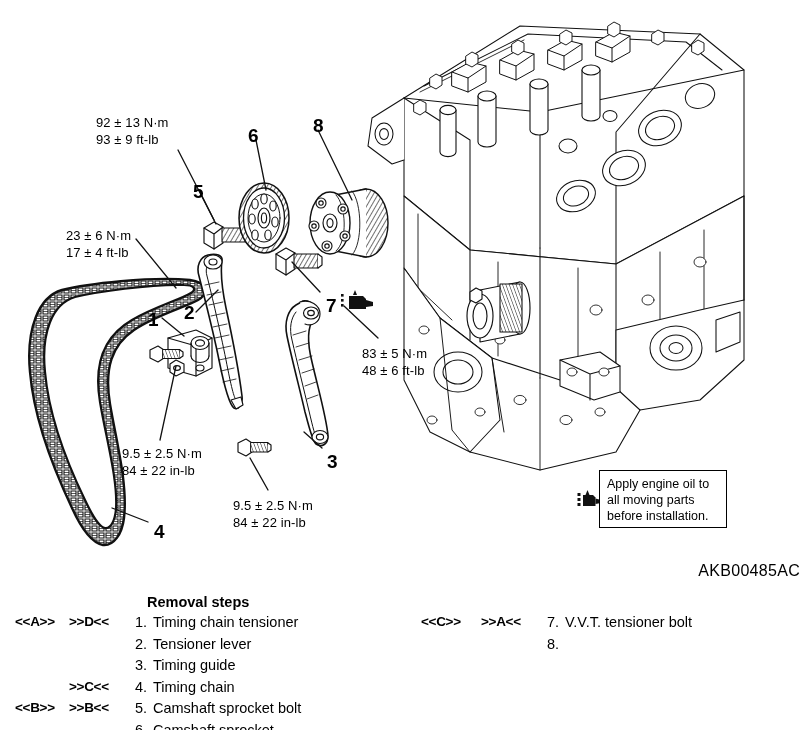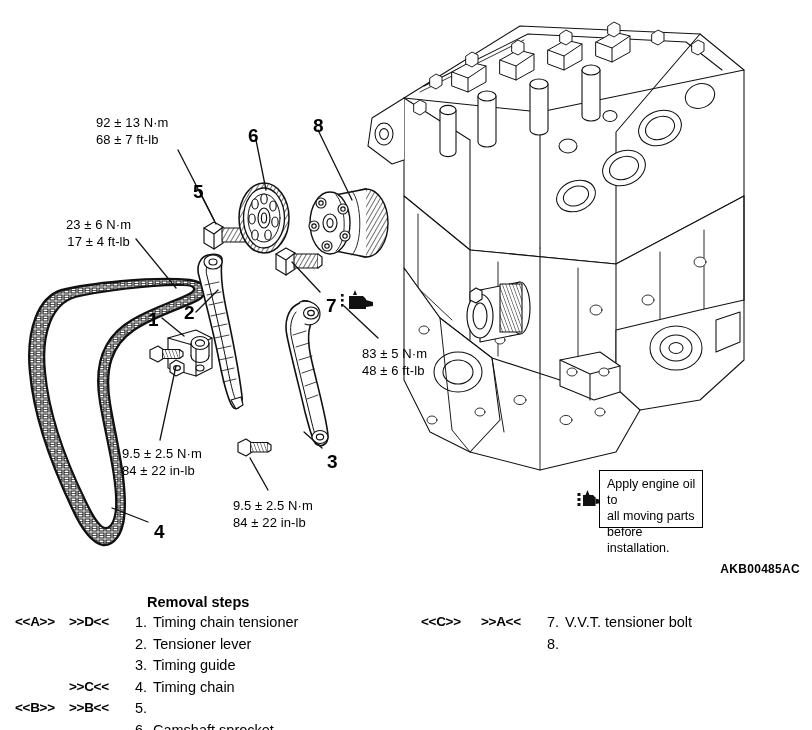--- a/index.html
+++ b/index.html
@@ -45,21 +45,21 @@
     font-size: 19px;
     font-weight: bold;
     line-height: 19px;
   }
 
   
   #note-box {
     position: absolute;
     left: 599px;
     top: 470px;
-    width: 104px;
+    width: 128px;
     height: 58px;
     border: 1.5px solid #000;
     background: #fff;
     box-sizing: border-box;
     padding: 5px 6px 4px 7px;
   }
   #note-box .note-text {
     font-family: "Liberation Sans", sans-serif;
     font-size: 12.5px;
     line-height: 16px;
@@ -72,22 +72,22 @@
     width: 26px;
     height: 22px;
   }
 
   
   #drawing-code {
     position: absolute;
     right: 12px;
     top: 562px;
     font-family: "Liberation Sans", sans-serif;
-    font-size: 12px;
-    font-weight: bold;
+    font-size: 16px;
+    font-weight: normal;
     letter-spacing: 0.3px;
     text-align: right;
   }
 
   
   #legend {
     position: absolute;
     left: 0;
     top: 592px;
     width: 812px;
@@ -508,23 +508,23 @@
         <path d="M268 490 L250 458"></path>
       </g>
 
     </g>
   </svg>
 </div>
 
 <div id="labels-layer">
     <div class="torque-label" style="left: 96px; top: 114px;">
       <div>92 ± 13 N·m</div>
-      <div>68 ± 7 ft-lb</div>
+      <div>93 ± 9 ft-lb</div>
     </div>
-    <div class="torque-label" style="left: 66px; top: 216px; text-align: center;">
+    <div class="torque-label" style="left: 66px; top: 227px;">
       <div>23 ± 6 N·m</div>
       <div>17 ± 4 ft-lb</div>
     </div>
     <div class="torque-label" style="left: 362px; top: 345px;">
       <div>83 ± 5 N·m</div>
       <div>48 ± 6 ft-lb</div>
     </div>
     <div class="torque-label" style="left: 122px; top: 445px;">
       <div>9.5 ± 2.5 N·m</div>
       <div>84 ± 22 in-lb</div>
@@ -588,20 +588,21 @@
         <div class="legend-row">
           <span class="mk-inst"></span>
           <span class="mk-rem">&gt;&gt;C&lt;&lt;</span>
           <span class="step-no">4.</span>
           <span class="step-name">Timing chain</span>
         </div>
         <div class="legend-row">
           <span class="mk-inst">&lt;&lt;B&gt;&gt;</span>
           <span class="mk-rem">&gt;&gt;B&lt;&lt;</span>
           <span class="step-no">5.</span>
+          <span class="step-name">Camshaft sprocket bolt</span>
         </div>
         <div class="legend-row">
           <span class="mk-inst"></span>
           <span class="mk-rem"></span>
           <span class="step-no">6.</span>
           <span class="step-name">Camshaft sprocket</span>
         </div>
       </div>
   </div>
 

